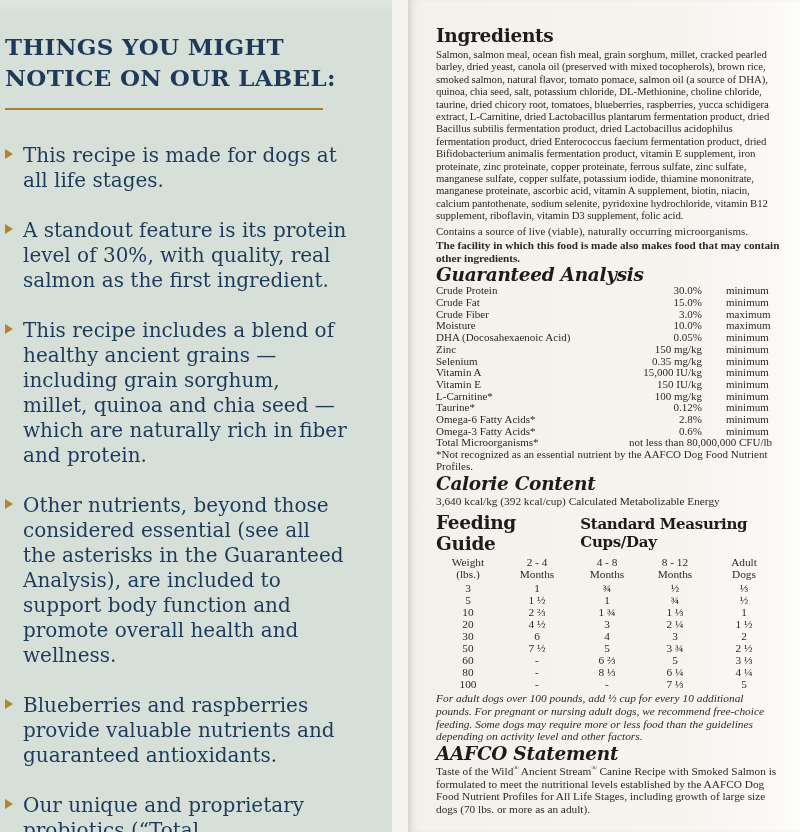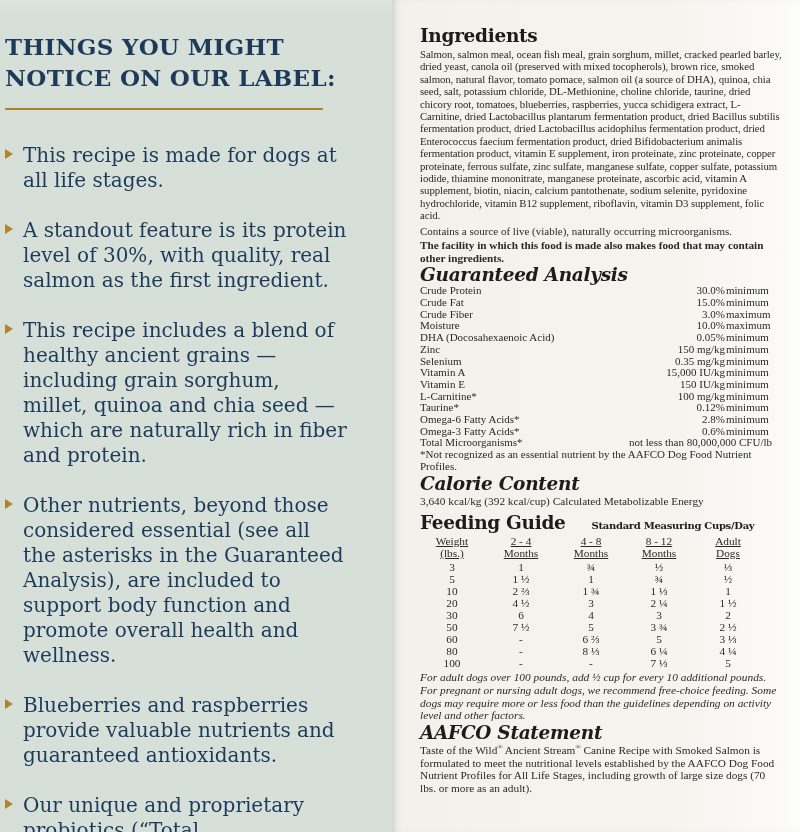--- a/index.html
+++ b/index.html
@@ -2,21 +2,21 @@
 <html><head>
 <meta charset="utf-8">
 <style>
   * { box-sizing: border-box; }
   html,body { margin:0; padding:0; }
   body {
     width:800px; height:832px; overflow:hidden;
     font-family:"Liberation Serif", serif;
     background:#f5f4ef;
   }
-  .page { display:flex; width:800px; height:832px; }
+  .page { display:flex; width:800px; height:832px;gap:16px; }
 
   
   .left-panel {
     width:392px; height:832px; flex:none;
     background:linear-gradient(180deg,#dde6e0 0,#d6e0d9 14px,#d6e0d9 100%);
     padding:31px 44px 0 5px;
     color:#1e3a5a;
     font-family:"DejaVu Serif", serif;
   }
   .left-heading {
@@ -46,33 +46,33 @@
     font-size:18.5px; line-height:21px; color:#1d1c1a; letter-spacing:-0.3px;
   }
   .body-text { margin:2px 0 0 0; font-size:10.8px; line-height:12.4px; letter-spacing:-0.1px; }
   .note { margin:3px 0 0 0; font-size:11px; line-height:12.4px; }
   .bold-note { margin:2px 0 0 0; font-size:11.2px; line-height:12.6px; font-weight:bold; }
   .mt { margin-top:4px;font-style:italic; }
 
   .ga-row { display:flex; font-size:11px; line-height:11.7px; }
   .ga-label { flex:1; }
   .ga-value { width:110px; text-align:right; }
-  .ga-qual  { width:56px; margin-left:1px; }
+  .ga-qual  { width:56px; margin-left:24px; }
   .ga-total { display:flex; font-size:11px; line-height:11.7px; }
   .ga-total .lbl { flex:none; }
   .ga-total .val { flex:1; text-align:right; padding-right:10px; }
   .small-note { margin:0; font-size:11px; line-height:11.9px; }
 
   .calorie-text { margin:1px 0 0 0; font-size:11.3px; line-height:13px; }
 
   .fg-head { display:flex; align-items:baseline; gap:26px; margin-top:4px; }
-  .fg-sub { font-family:"DejaVu Serif", serif; font-weight:bold; font-size:10px; letter-spacing:-0.3px; color:#1d1c1a; }
+  .fg-sub { font-family:"DejaVu Serif", serif; font-weight:bold; font-size:15px; letter-spacing:-0.3px; color:#1d1c1a; }
   .fg-table { margin-top:2px; font-size:11.3px; }
   .fg-row { display:grid; grid-template-columns:64px 74px 66px 70px 68px; text-align:center; line-height:12.1px; }
-  .fg-row.header { line-height:12.3px; margin-bottom:1px;text-decoration:underline; }
+  .fg-row.header { line-height:12.3px; margin-bottom:1px; }
   .footnote { margin:2px 0 0 0; font-style:italic; font-size:11.4px; line-height:12.7px; }
   .aafco-text { margin:1px 0 0 0; font-size:11.3px; line-height:12.6px; }
   .aafco-text sup { font-size:7px; line-height:0; }
 </style>
 </head>
 <body>
 
 <div class="page">
 
   <aside class="left-panel">

